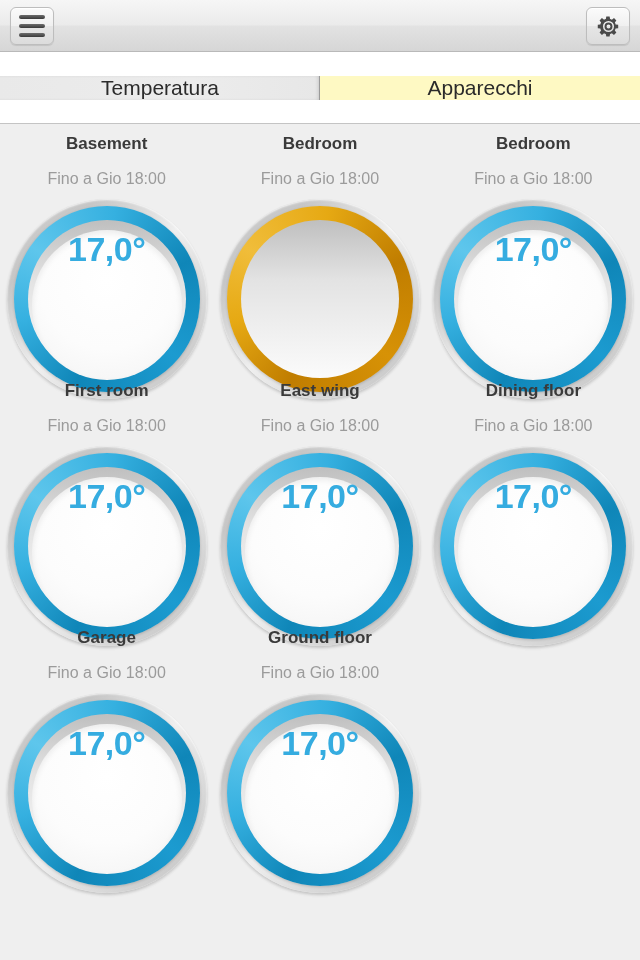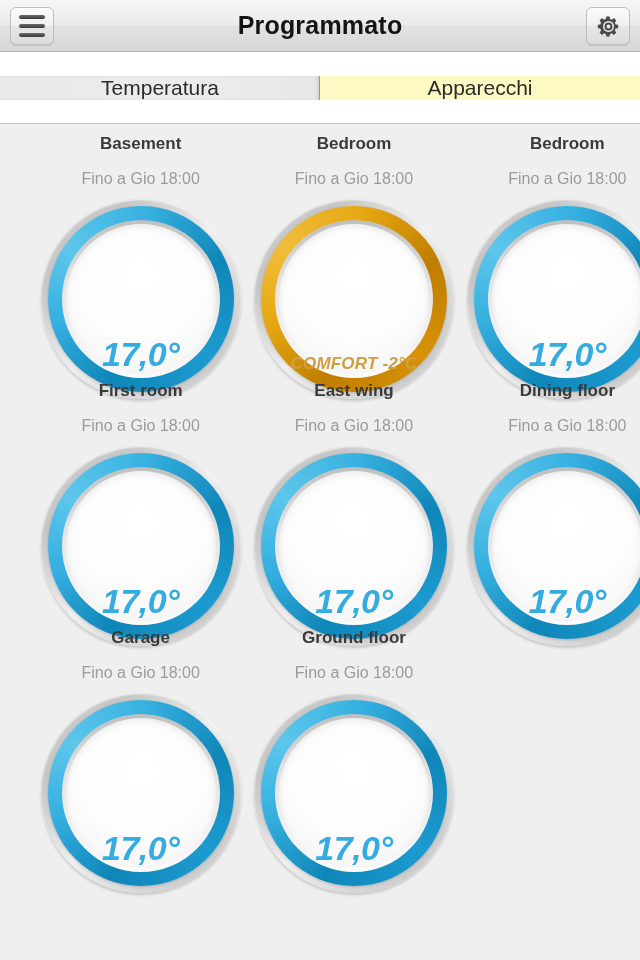--- a/index.html
+++ b/index.html
@@ -82,21 +82,20 @@
   
   .grid {
     position:relative;
     width:640px;
     padding-top:10px;
   }
   .row {
     display:flex;
     width:640px;
     height:247px;
-    padding-left:34px;
   }
   .cell {
     flex:1 0 213.33px;
     width:213.33px;
     display:flex;
     flex-direction:column;
     align-items:center;
     position:relative;
   }
 
@@ -166,26 +165,26 @@
   
   .dial-inner-bevel {
     position:absolute; left:21px; top:21px;
     width:158px; height:158px;
     border-radius:50%;
     background:linear-gradient(to bottom,#bfbfbf 0%,#e3e3e3 38%,#fbfbfb 100%);
   }
 
   
   .dial-face {
-    position:absolute; left:25px; top:25px;
+    position:absolute; left:25px; top:31px;
     width:150px; height:150px;
     border-radius:50%;
     background:radial-gradient(circle at 50% 34%,#ffffff 0%,#fcfcfc 55%,#f2f2f2 100%);
     box-shadow:inset 0 3px 6px rgba(0,0,0,.07);
-    display:flex; align-items:flex-end; justify-content:center;font-style:italic;
+    display:flex; align-items:flex-start; justify-content:center;
   }
 
   .dial-value {
     font-size:34px;
     font-weight:bold;
     color:var(--c-txt);
     letter-spacing:-0.5px;
     white-space:nowrap;
   }
   .dial-value.mode {
@@ -215,21 +214,20 @@
 <div class="header">
 
   <div class="hdr-btn left">
     <span class="burger">
       <i></i>
         <i></i>
         <i></i>
     </span>
   </div>
 
-  <div class="header-title">Programmato</div>
 
   <div class="hdr-btn right">
     <svg class="gear-ico" width="25" height="25" viewBox="0 0 24 24">
       <path fill="#4a4a4a" d="M12 8.2a3.8 3.8 0 1 0 0 7.6 3.8 3.8 0 0 0 0-7.6zm0 5.7a1.9 1.9 0 1 1 0-3.8 1.9 1.9 0 0 1 0 3.8z"></path>
       <path fill="#4a4a4a" d="M21.3 13.6v-3.2l-2.5-.42a7 7 0 0 0-.72-1.73l1.47-2.05-2.26-2.26-2.05 1.47a7 7 0 0 0-1.73-.72L13.07 2.3h-3.2l-.42 2.4a7 7 0 0 0-1.73.72L5.67 3.95 3.41 6.21l1.47 2.05a7 7 0 0 0-.72 1.73l-2.46.41v3.2l2.46.41a7 7 0 0 0 .72 1.73l-1.47 2.05 2.26 2.26 2.05-1.47a7 7 0 0 0 1.73.72l.42 2.4h3.2l.42-2.4a7 7 0 0 0 1.73-.72l2.05 1.47 2.26-2.26-1.47-2.05a7 7 0 0 0 .72-1.73zM12 17.3a5.3 5.3 0 1 1 0-10.6 5.3 5.3 0 0 1 0 10.6z"></path>
     </svg>
   </div>
 </div>
 
 <div class="tabs">
@@ -260,23 +258,20 @@
     </div>
 
     <div class="cell">
       <div class="zone-name">Bedroom</div>
       <div class="zone-sched">Fino a Gio 18:00</div>
       <div class="dial-wrap theme-gold">
         <div class="dial-shadow"></div>
         <div class="dial-bevel"></div>
         <div class="dial-ring"></div>
         <div class="dial-inner-bevel"></div>
-        <div class="dial-face">
-          <span class="dial-value mode">COMFORT -2°C</span>
-        </div>
       </div>
     </div>
 
     <div class="cell">
       <div class="zone-name">Bedroom</div>
       <div class="zone-sched">Fino a Gio 18:00</div>
       <div class="dial-wrap theme-blue">
         <div class="dial-shadow"></div>
         <div class="dial-bevel"></div>
         <div class="dial-ring"></div>

